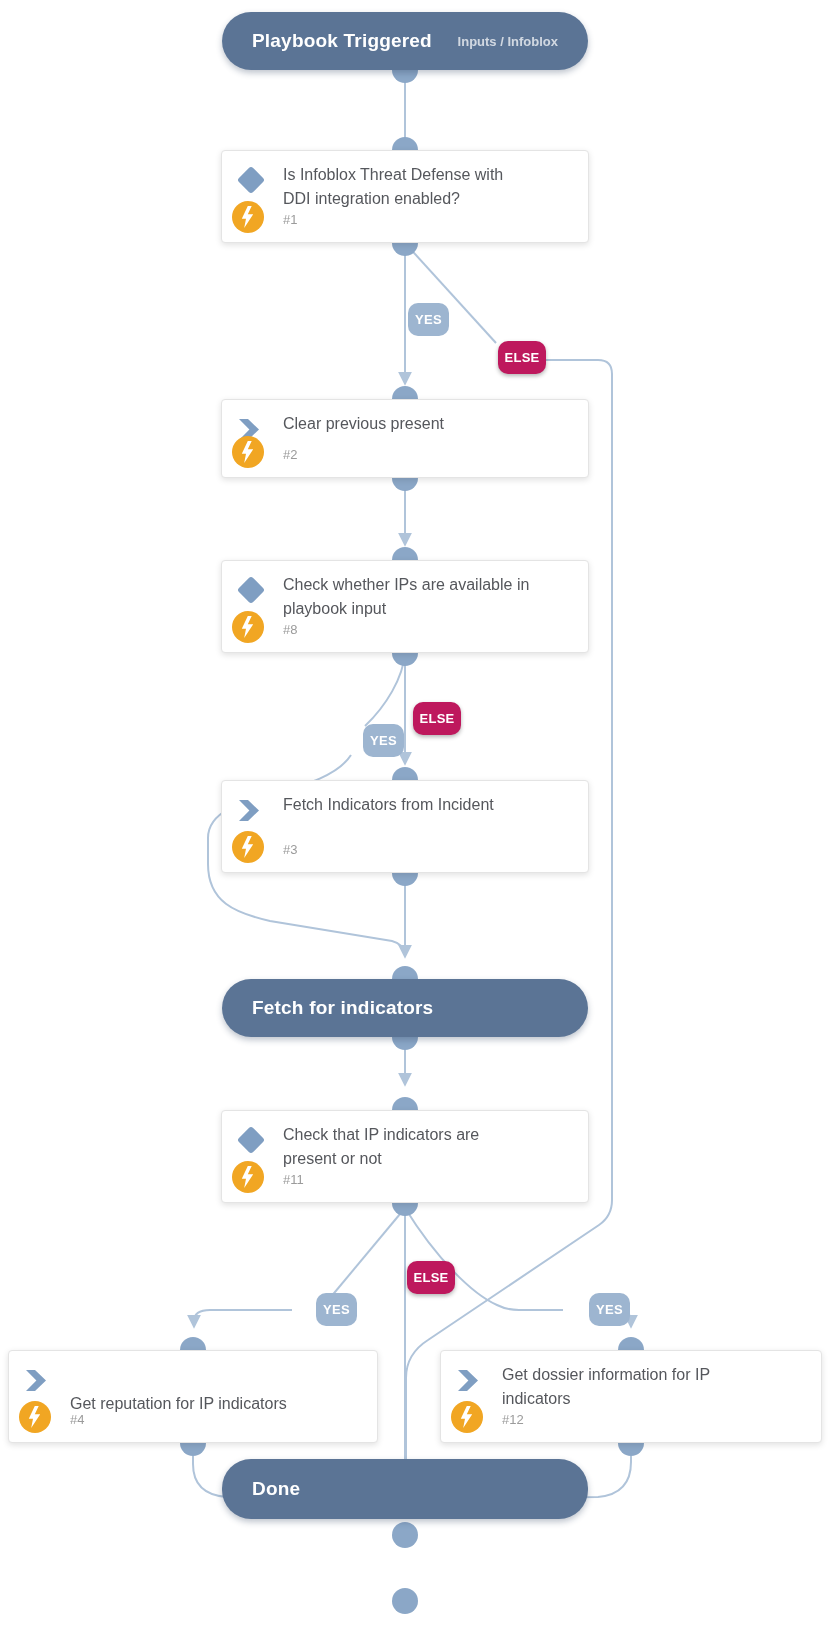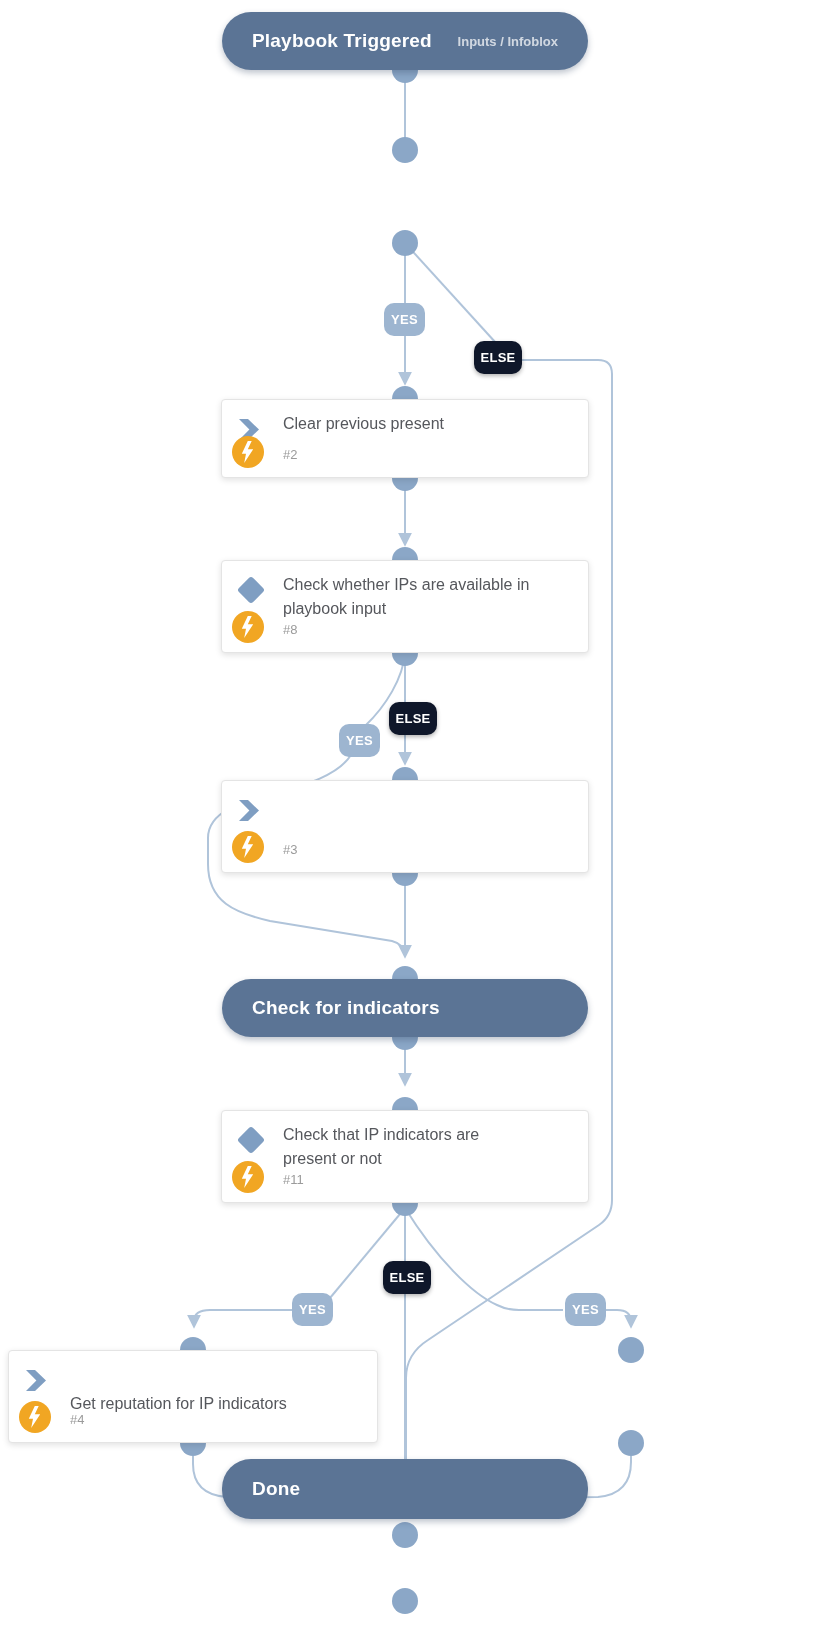--- a/index.html
+++ b/index.html
@@ -34,23 +34,23 @@
   .icon-chevron{position:absolute;left:17px;top:19px;width:20px;height:21px;background:#7f9ec2;
                 clip-path:polygon(0 0,45% 0,100% 50%,45% 100%,0 100%,52% 50%);}
   .icon-bolt{position:absolute;left:10px;bottom:9px;width:32px;height:32px;border-radius:50%;
              background:#f1a623;}
   .icon-bolt i{position:absolute;left:8px;top:5px;width:15px;height:22px;background:#ffffff;
                clip-path:polygon(52% 0,12% 58%,40% 58%,28% 100%,88% 38%,52% 38%,78% 0);}
 
   
   .badge{position:absolute;height:33px;border-radius:10px;z-index:4;
          display:flex;align-items:center;justify-content:center;
-         color:#ffffff;font-size:13px;font-weight:700;letter-spacing:.3px;}
+         color:#ffffff;font-size:13px;font-weight:700;letter-spacing:.3px;margin-left:24px;}
   .badge.yes{width:41px;background:#9db5d0;}
-  .badge.else{width:48px;background:#0f172a;box-shadow:0 2px 4px rgba(0,0,0,.3);}
+  .badge.else{width:48px;background:#be185d;box-shadow:0 2px 4px rgba(0,0,0,.3);}
 </style>
 </head>
 <body>
 
 <div class="canvas">
 
   <svg class="wires" width="840" height="1629" viewBox="0 0 840 1629">
     <defs>
       <marker id="arr" viewBox="0 0 10 10" refX="8" refY="5" markerWidth="7" markerHeight="7" orient="auto">
         <path d="M0,0 L10,5 L0,10 z" fill="#b0c4da"></path>
@@ -96,20 +96,28 @@
   <div class="port" style="left:631px;top:1350px"></div>
   <div class="port" style="left:631px;top:1443px"></div>
   <div class="port" style="left:405px;top:1535px"></div>
   <div class="port" style="left:405px;top:1601px"></div>
 
   <div class="pill" style="top:12px">
     <span class="plabel">Playbook Triggered</span>
     <span class="pmeta">Inputs / Infoblox</span>
   </div>
 
+  <div class="card" style="left:221px;top:150px;width:368px;height:93px">
+    <span class="icon-diamond"></span>
+    <div class="title">Is Infoblox Threat Defense with DDI integration enabled?</div>
+    <span class="icon-bolt">
+        <i></i>
+      </span>
+    <div class="num">#1</div>
+  </div>
 
   <div class="badge yes" style="left:384px;top:303px">YES</div>
   <div class="badge else" style="left:474px;top:341px">ELSE</div>
 
   <div class="card" style="left:221px;top:399px;width:368px;height:79px">
     <span class="icon-chevron"></span>
     <div class="title">Clear previous present</div>
     <span class="icon-bolt">
         <i></i>
       </span>
@@ -123,28 +131,29 @@
         <i></i>
       </span>
     <div class="num">#8</div>
   </div>
 
   <div class="badge else" style="left:389px;top:702px">ELSE</div>
   <div class="badge yes" style="left:339px;top:724px">YES</div>
 
   <div class="card" style="left:221px;top:780px;width:368px;height:93px">
     <span class="icon-chevron"></span>
+    <div class="title">Fetch Indicators from Incident</div>
     <span class="icon-bolt">
         <i></i>
       </span>
     <div class="num">#3</div>
   </div>
 
   <div class="pill" style="top:979px">
-    <span class="plabel">Check for indicators</span>
+    <span class="plabel">Fetch for indicators</span>
   </div>
 
   <div class="card" style="left:221px;top:1110px;width:368px;height:93px">
     <span class="icon-diamond"></span>
     <div class="title">Check that IP indicators are present or not</div>
     <span class="icon-bolt">
         <i></i>
       </span>
     <div class="num">#11</div>
   </div>
@@ -155,18 +164,26 @@
 
   <div class="card" style="left:8px;top:1350px;width:370px;height:93px">
     <span class="icon-chevron"></span>
     <div class="title wide">Get reputation for IP indicators</div>
     <span class="icon-bolt">
         <i></i>
       </span>
     <div class="num">#4</div>
   </div>
 
+  <div class="card" style="left:440px;top:1350px;width:382px;height:93px">
+    <span class="icon-chevron"></span>
+    <div class="title">Get dossier information for IP indicators</div>
+    <span class="icon-bolt">
+        <i></i>
+      </span>
+    <div class="num">#12</div>
+  </div>
 
   <div class="pill" style="top:1459px;height:60px">
     <span class="plabel">Done</span>
   </div>
 
 </div>
 
 </body></html>

